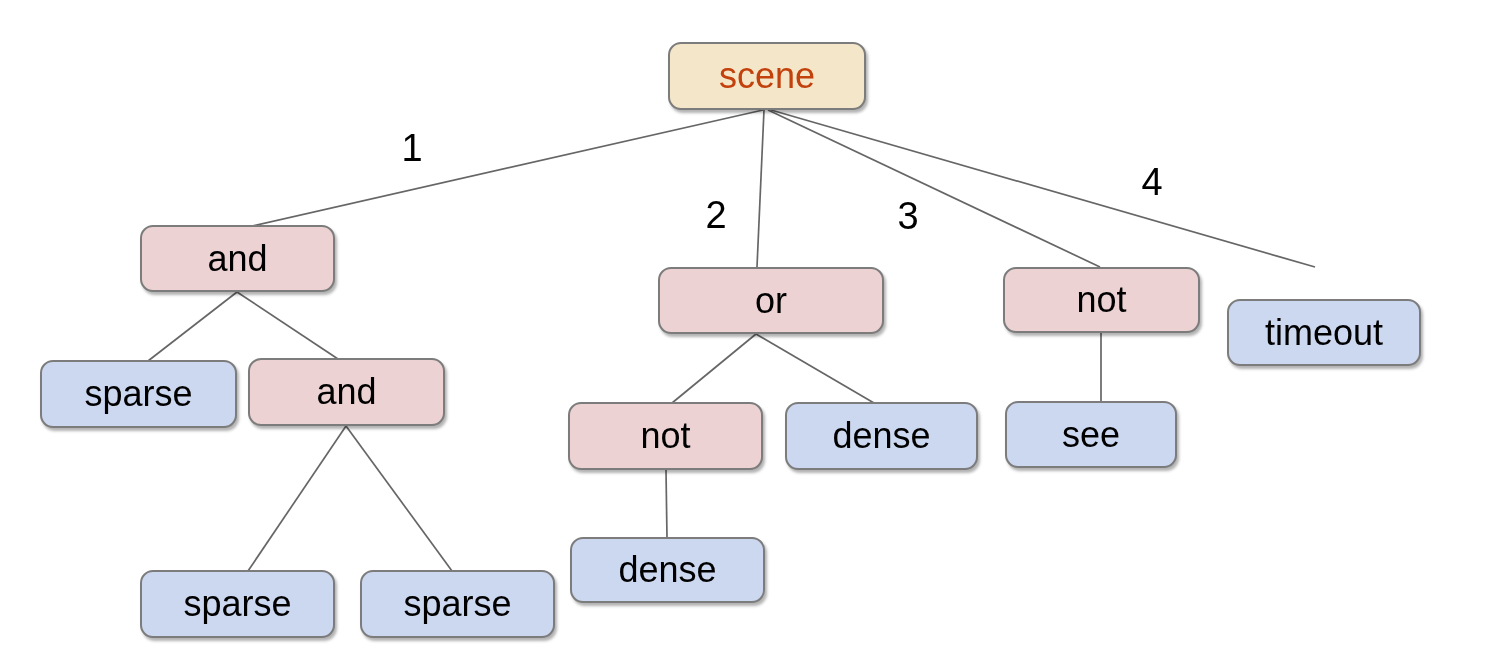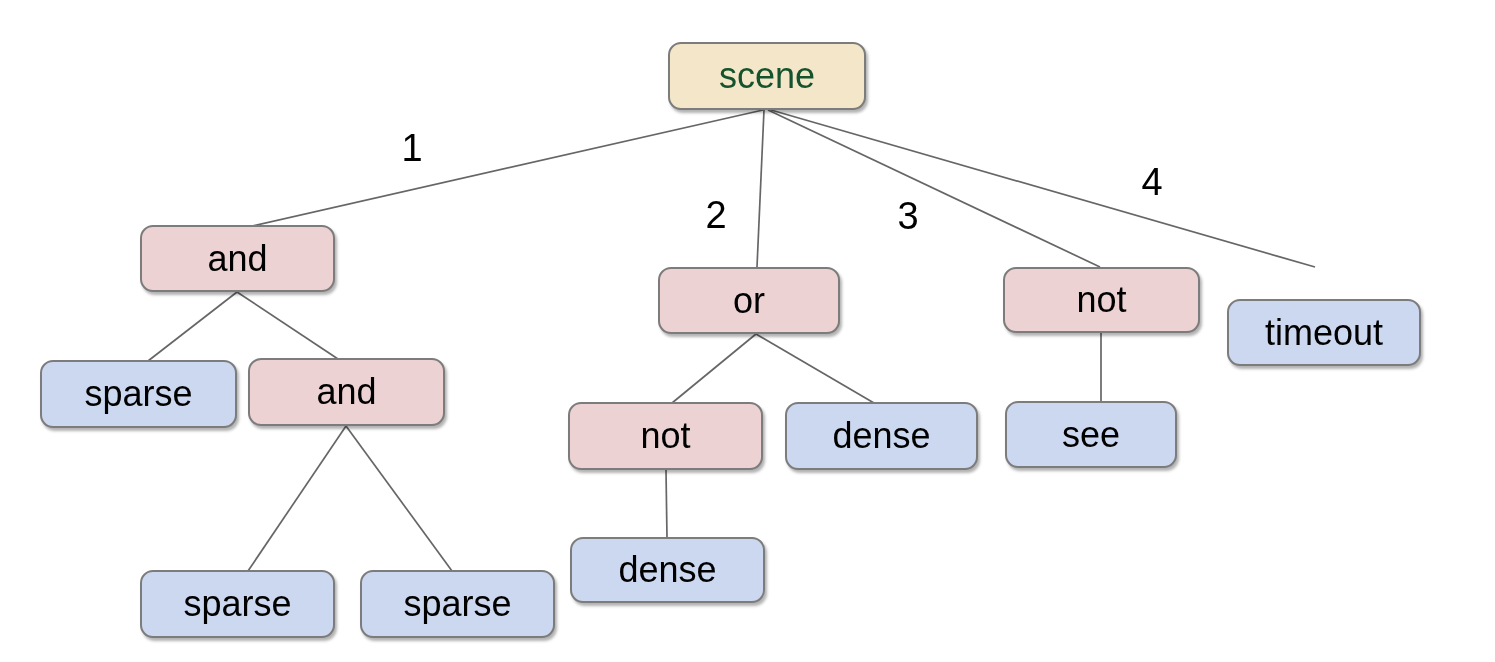--- a/index.html
+++ b/index.html
@@ -58,23 +58,23 @@
       <line x1="346" y1="426" x2="452" y2="571" stroke="#666666" stroke-width="1.7"></line>
       <line x1="756" y1="334" x2="672" y2="403" stroke="#666666" stroke-width="1.7"></line>
       <line x1="756" y1="334" x2="874" y2="403" stroke="#666666" stroke-width="1.7"></line>
       <line x1="666" y1="470" x2="667" y2="538" stroke="#666666" stroke-width="1.7"></line>
       <line x1="1101" y1="333" x2="1101" y2="402" stroke="#666666" stroke-width="1.7"></line>
     </svg>
 <div class="edge-label" style="left: 412px; top: 148px; color: rgb(0, 0, 0);">1</div>
     <div class="edge-label" style="left: 716px; top: 215px; color: rgb(0, 0, 0);">2</div>
     <div class="edge-label" style="left: 908px; top: 216px; color: rgb(0, 0, 0);">3</div>
     <div class="edge-label" style="left: 1152px; top: 182px; color: rgb(0, 0, 0);">4</div>
-    <div class="node" style="left: 668px; top: 42px; width: 198px; height: 68px; background: rgb(244, 230, 201); border-color: rgb(124, 124, 124); color: #14532d;">scene</div>
+    <div class="node" style="left: 668px; top: 42px; width: 198px; height: 68px; background: rgb(244, 230, 201); border-color: rgb(124, 124, 124); color: #c2410c;">scene</div>
     <div class="node" style="left: 140px; top: 225px; width: 195px; height: 67px; background: rgb(236, 210, 210); border-color: rgb(124, 124, 124); color: rgb(0, 0, 0);">and</div>
-    <div class="node" style="left: 658px; top: 267px; width: 182px; height: 67px; background: rgb(236, 210, 210); border-color: rgb(124, 124, 124); color: rgb(0, 0, 0);">or</div>
+    <div class="node" style="left: 658px; top: 267px; width: 226px; height: 67px; background: rgb(236, 210, 210); border-color: rgb(124, 124, 124); color: rgb(0, 0, 0);">or</div>
     <div class="node" style="left: 1003px; top: 267px; width: 197px; height: 66px; background: rgb(236, 210, 210); border-color: rgb(124, 124, 124); color: rgb(0, 0, 0);">not</div>
     <div class="node" style="left: 1227px; top: 267px; width: 194px; height: 67px; background: rgb(204, 216, 240); border-color: rgb(124, 124, 124); color: rgb(0, 0, 0); margin-top: 32px;">timeout</div>
     <div class="node" style="left: 40px; top: 360px; width: 197px; height: 68px; background: rgb(204, 216, 240); border-color: rgb(124, 124, 124); color: rgb(0, 0, 0);">sparse</div>
     <div class="node" style="left: 248px; top: 358px; width: 197px; height: 68px; background: rgb(236, 210, 210); border-color: rgb(124, 124, 124); color: rgb(0, 0, 0);">and</div>
     <div class="node" style="left: 568px; top: 402px; width: 195px; height: 68px; background: rgb(236, 210, 210); border-color: rgb(124, 124, 124); color: rgb(0, 0, 0);">not</div>
     <div class="node" style="left: 785px; top: 402px; width: 193px; height: 68px; background: rgb(204, 216, 240); border-color: rgb(124, 124, 124); color: rgb(0, 0, 0);">dense</div>
     <div class="node" style="left: 1005px; top: 401px; width: 172px; height: 67px; background: rgb(204, 216, 240); border-color: rgb(124, 124, 124); color: rgb(0, 0, 0);">see</div>
     <div class="node" style="left: 570px; top: 537px; width: 195px; height: 66px; background: rgb(204, 216, 240); border-color: rgb(124, 124, 124); color: rgb(0, 0, 0);">dense</div>
     <div class="node" style="left: 140px; top: 570px; width: 195px; height: 68px; background: rgb(204, 216, 240); border-color: rgb(124, 124, 124); color: rgb(0, 0, 0);">sparse</div>
     <div class="node" style="left: 360px; top: 570px; width: 195px; height: 68px; background: rgb(204, 216, 240); border-color: rgb(124, 124, 124); color: rgb(0, 0, 0);">sparse</div>

